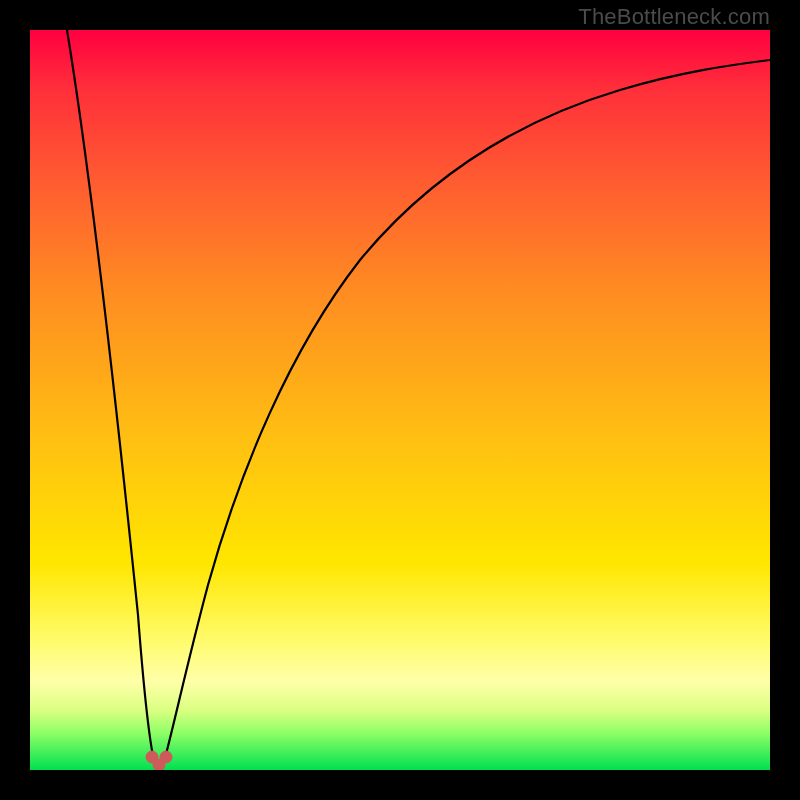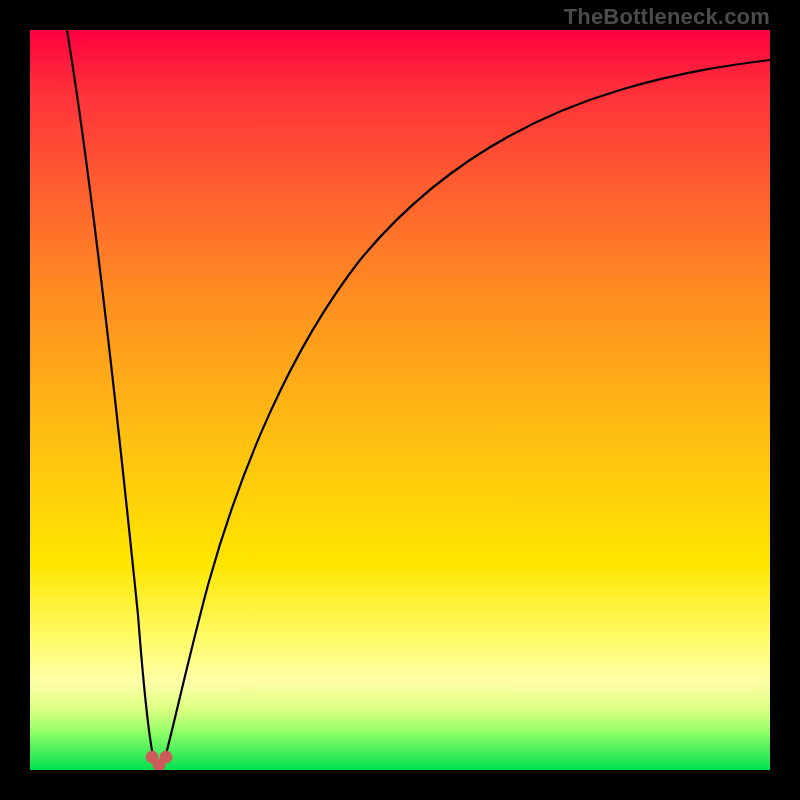--- a/index.html
+++ b/index.html
@@ -9,21 +9,20 @@
     height: 800px;
     overflow: hidden;
     font-family: Arial, Helvetica, sans-serif;
     background: #000;
   }
   .frame {
     position: relative;
     width: 800px;
     height: 800px;
     background: #000;
-    font-weight: bold;
   }
   .plot-area {
     position: absolute;
     left: 30px;
     top: 30px;
     width: 740px;
     height: 740px;
     overflow: hidden;
   }
   .gradient-bg {

